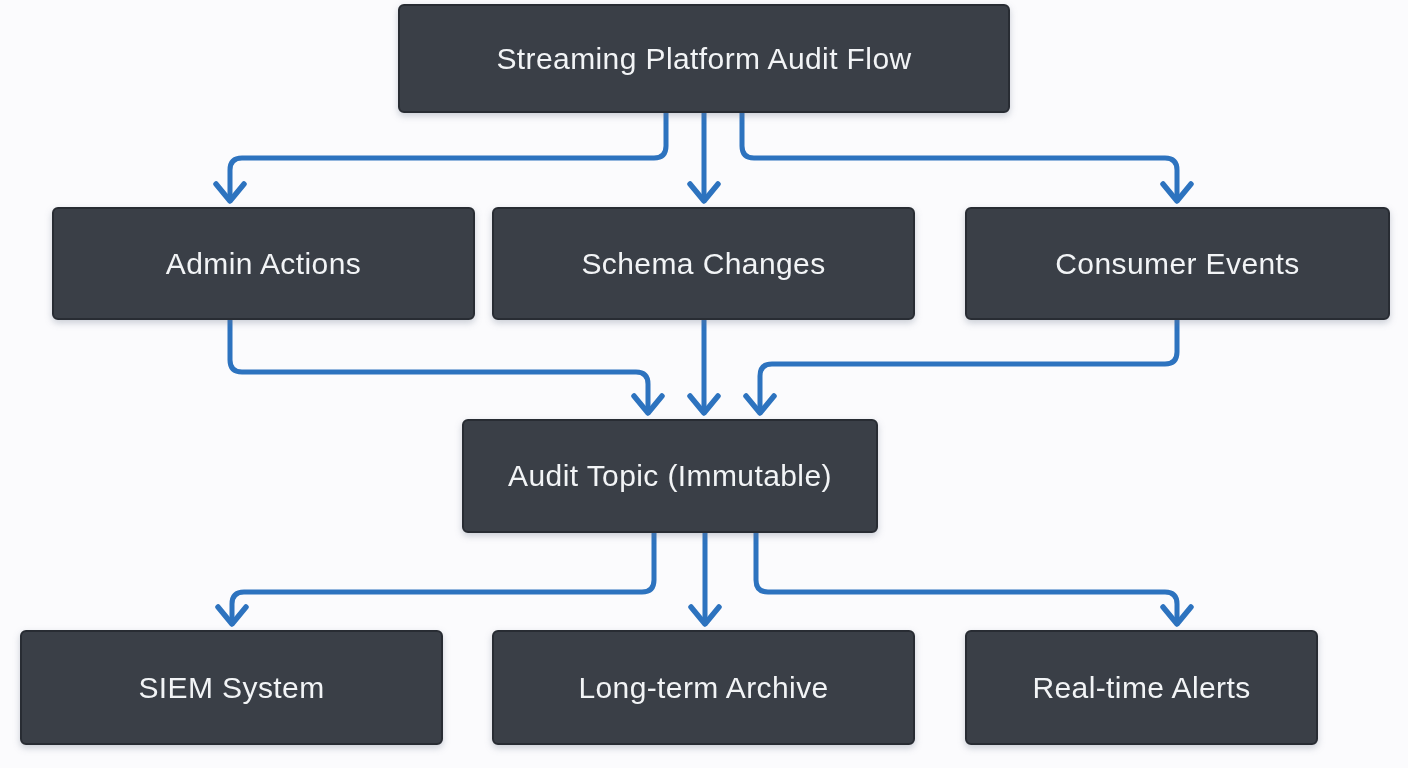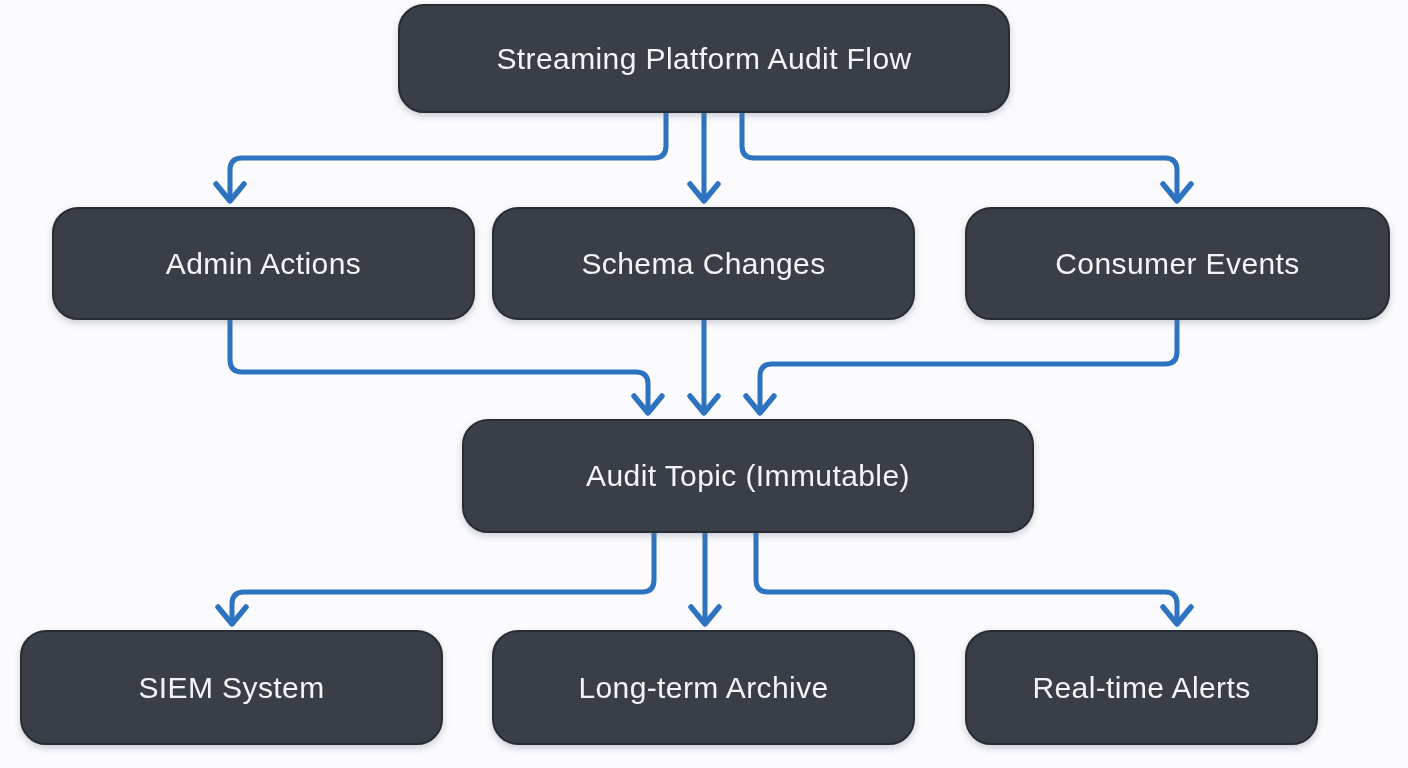--- a/index.html
+++ b/index.html
@@ -30,34 +30,34 @@
   svg.connectors path.head{
     stroke-width:5.5;
   }
   .node{
     position:absolute;
     display:flex;
     align-items:center;
     justify-content:center;
     background:#3a3f47;
     border:2px solid #282c33;
-    border-radius:26px;
+    border-radius:6px;
     box-sizing:border-box;
     box-shadow:0 3px 7px rgba(110,120,140,0.35);
     color:#f2f4f6;
     font-size:30px;
     letter-spacing:0.4px;
     text-align:center;
     white-space:nowrap;
   }
   .node-root    {left:398px; top:4px;   width:612px; height:109px;}
   .node-admin   {left:20px;  top:207px; width:423px; height:113px;margin-left:32px;}
   .node-schema  {left:492px; top:207px; width:423px; height:113px;}
   .node-consumer{left:965px; top:207px; width:425px; height:113px;}
-  .node-audit   {left:462px; top:419px; width:572px; height:114px;}
+  .node-audit   {left:462px; top:419px; width:416px; height:114px;}
   .node-siem    {left:20px;  top:630px; width:423px; height:115px;}
   .node-archive {left:492px; top:630px; width:423px; height:115px;}
   .node-alerts  {left:965px; top:630px; width:353px; height:115px;}
 </style>
 </head>
 <body>
 
 <div class="canvas">
 
   <svg class="connectors" viewBox="0 0 1408 768" xmlns="http://www.w3.org/2000/svg">

